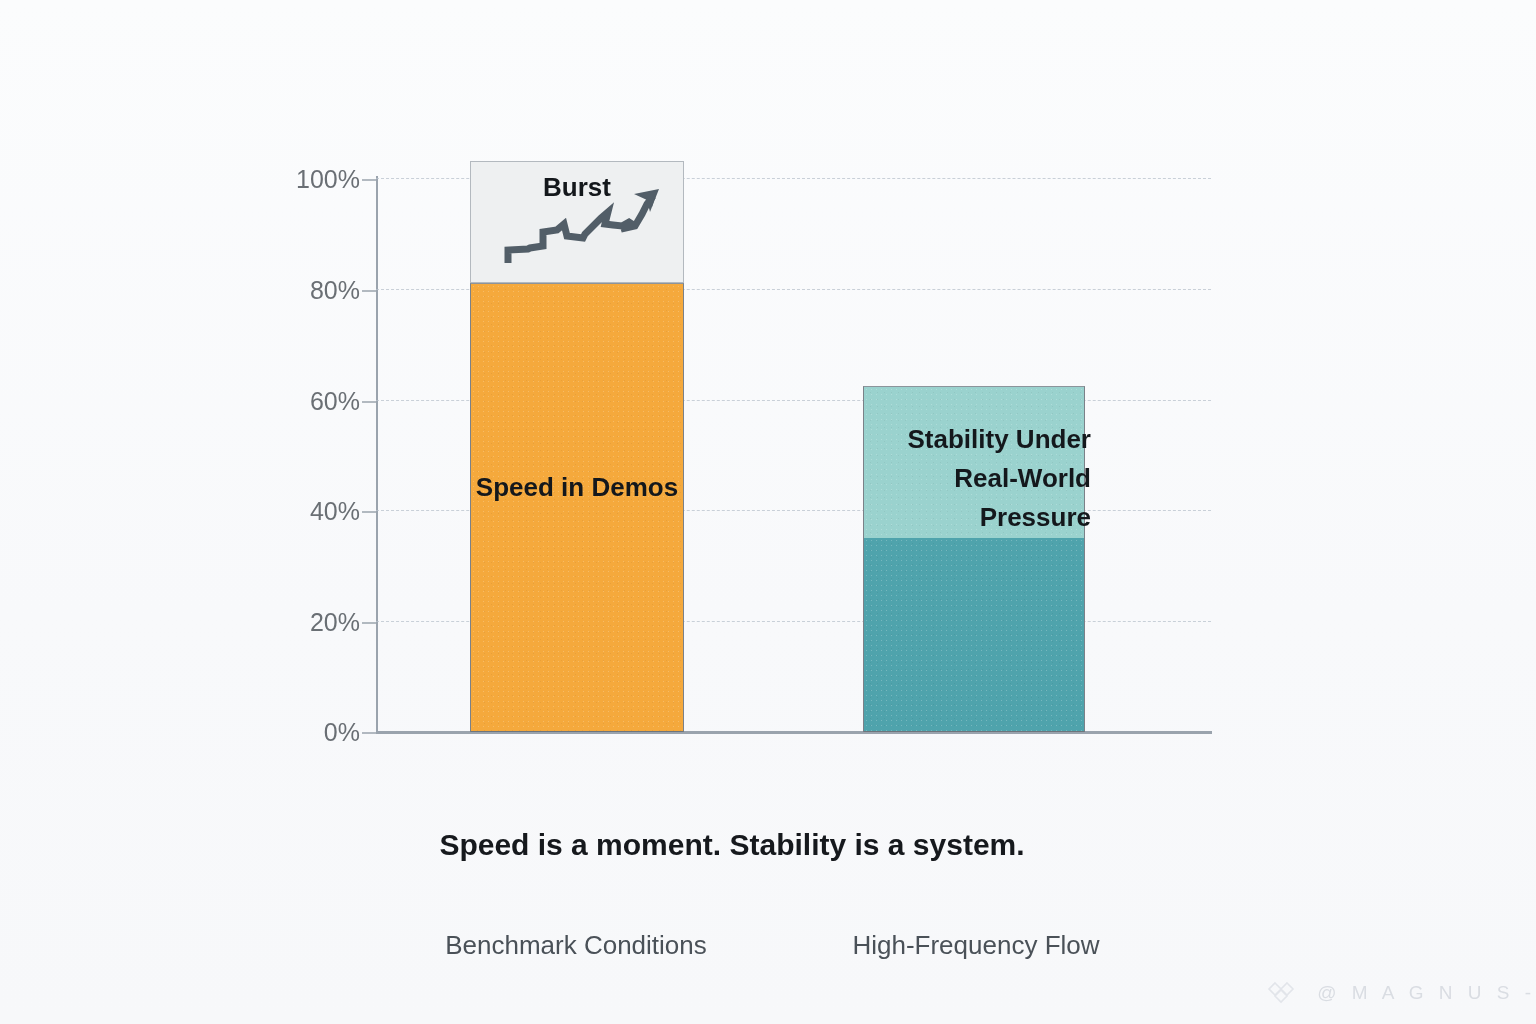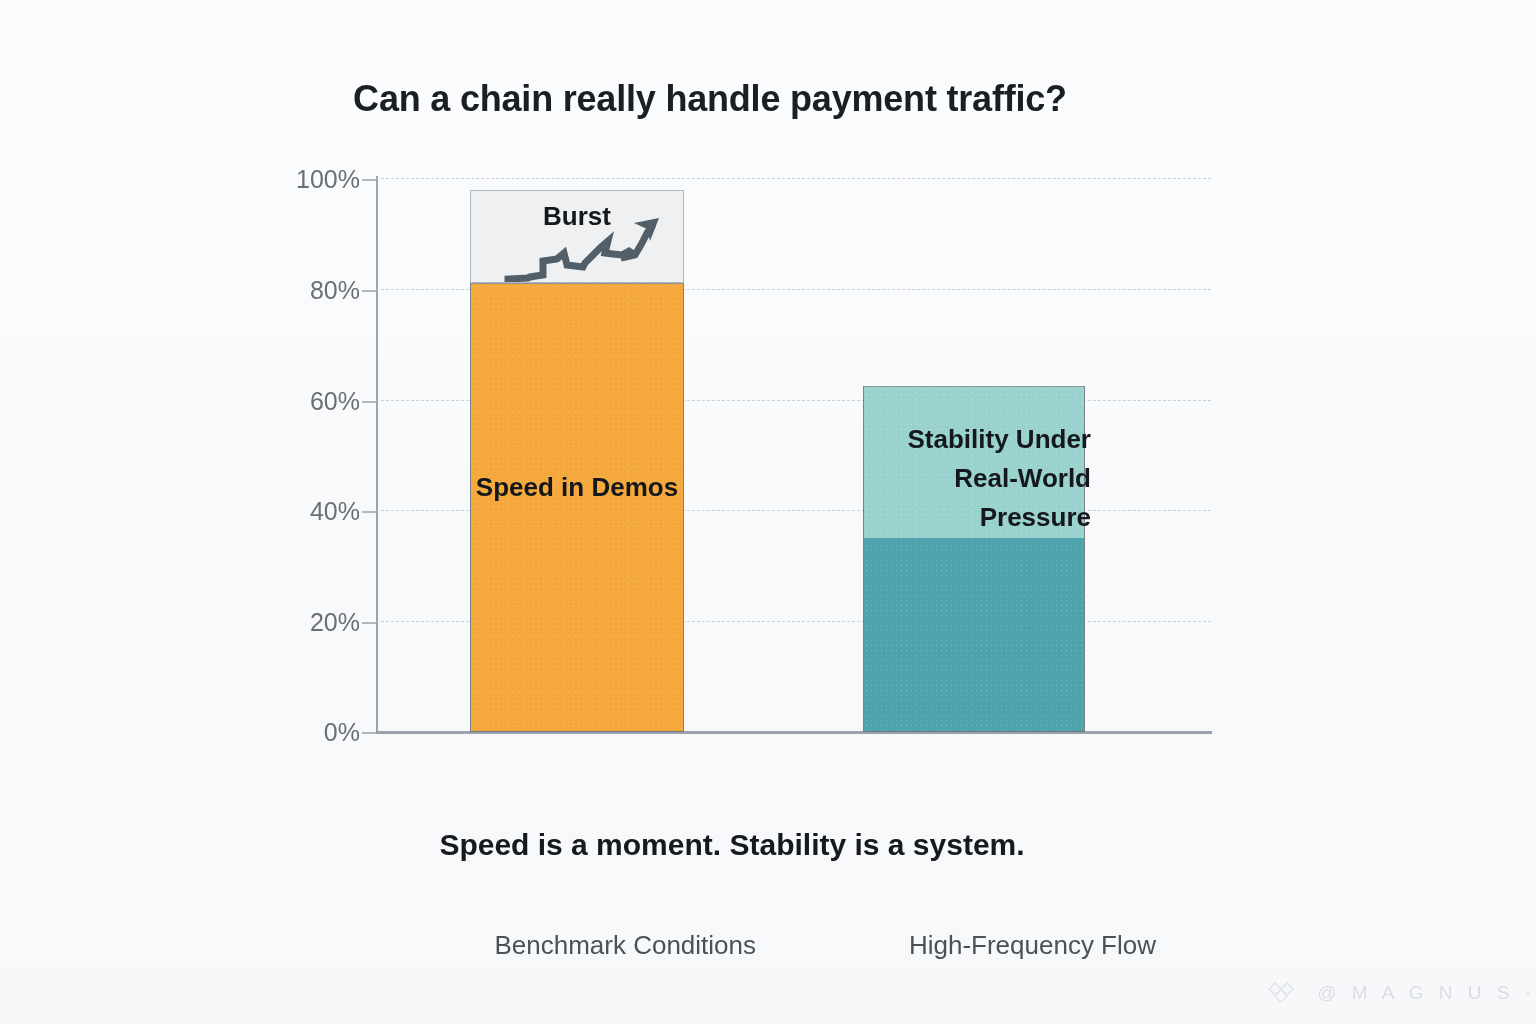--- a/index.html
+++ b/index.html
@@ -152,21 +152,21 @@
     font-weight: 600;
     color: #14181c;
     line-height: 1.5;
     z-index: 4;
     font-family: "Liberation Sans", sans-serif;
   }
 
   .cat-label {
     position: absolute;
     top: 752px;
-    text-align: right;
+    text-align: center;
     font-size: 26px;
     color: #4a5158;
     font-family: "Liberation Sans", sans-serif;
   }
 
   
   .caption {
     position: absolute;
     left: 0;
     top: 828px;
@@ -195,21 +195,20 @@
     color: #c2c7d0;
     font-family: "Liberation Sans", sans-serif;
     white-space: nowrap;
   }
 </style>
 </head>
 <body>
 
 <div id="stage">
 
-  <div class="chart-title">Can a chain really handle payment traffic?</div>
 
   <div class="axis-y"></div>
   <div class="axis-x"></div>
 
   <div class="plot">
 
     <div class="gridline" style="top:0px">
       <span class="tick-mark"></span>
       <span class="tick-label">100%</span>
     </div>
@@ -229,21 +228,21 @@
       <span class="tick-mark"></span>
       <span class="tick-label">20%</span>
     </div>
     <div class="gridline" style="top:554px; border-top-style:none;">
       <span class="tick-mark"></span>
       <span class="tick-label">0%</span>
     </div>
 
     <div class="bar-group" style="left:94px; width:214px; height:554px;">
 
-      <div class="bar-cap" style="bottom:448.7px; height:93px;">
+      <div class="bar-cap" style="bottom:448.7px; height:122px;">
         <svg width="214" height="106" viewBox="0 0 214 106" style="position:absolute;left:0;top:0;">
           <path d="M37 101 L37 88 L57 87 L59 86 L72 84 L72 70 L86 68 L93 62
                    L96 74 L112 76 L114 72 L130 56 L137 50 L134 62 L142 63
                    L151 64 L158 60 L161 62 L150 67 L164 64 L171 52 L176 42
                    L182 34" fill="none" stroke="#525E68" stroke-width="7" stroke-linejoin="miter" stroke-linecap="butt"></path>
           <path d="M163 32 L188 27 L179 50 L176 38 Z" fill="#525E68"></path>
           <path d="M168 33 L186 29 L181 45 L177 36 Z" fill="#525E68"></path>
         </svg>
         <div class="bar-cap-label">Burst</div>
       </div>

